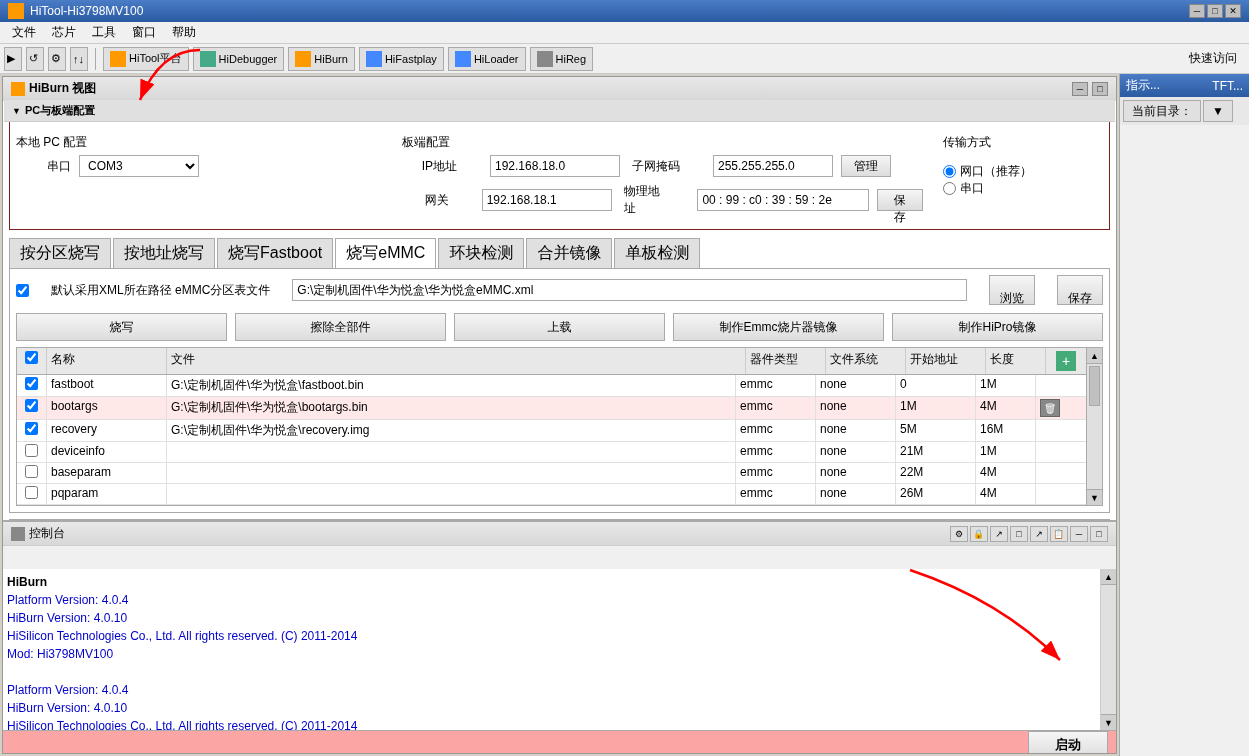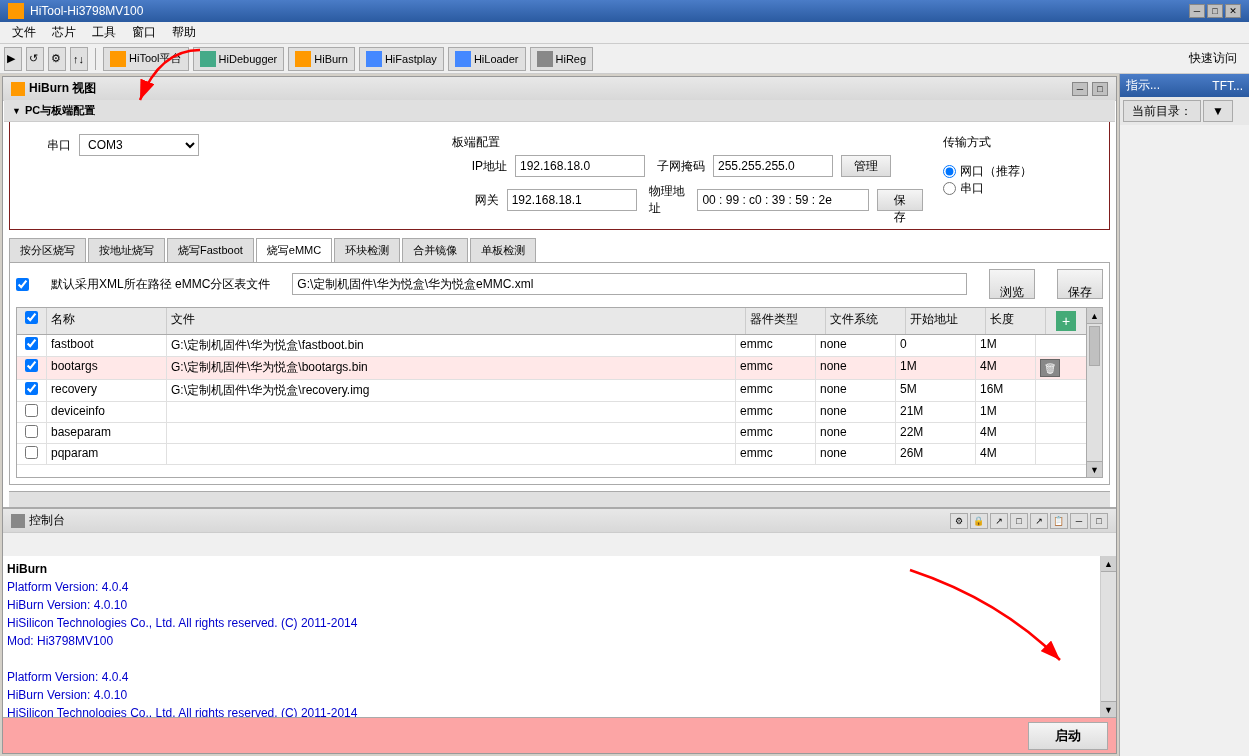--- a/index.html
+++ b/index.html
@@ -20,28 +20,28 @@
     .toolbar-separator { width: 1px; height: 22px; background: #aaa; margin: 0 3px; }
     .hiburn-title { background: linear-gradient(to bottom, #e8e8e8, #d8d8d8); padding: 3px 8px; border-bottom: 1px solid #ccc; font-size: 12px; font-weight: bold; display: flex; align-items: center; gap: 4px; }
     
     
     .section { border: 1px solid #7f1d1d; margin: 6px; padding: 6px; }
     .section-title { background: #e0e0e0; margin: -6px -6px 6px -6px; padding: 3px 8px; font-size: 11px; font-weight: bold; border-bottom: 1px solid #ccc; display: flex; align-items: center; gap: 4px; }
     .section-title::before { content: "▼"; font-size: 9px; }
     
     .config-row { display: flex; align-items: center; gap: 8px; margin-bottom: 6px; }
     .config-label { width: 55px; text-align: right; font-size: 12px; }
-    .config-input { height: 22px; border: 1px solid #aaa; padding: 2px 4px; font-size: 12px; }
+    .config-input { height: 22px; border: 1px solid #aaa; padding: 2px 4px; font-size: 12px; margin-left: 25px; }
     .config-select { height: 22px; border: 1px solid #aaa; padding: 2px 4px; font-size: 12px; width: 120px; background: white; }
     .config-btn { height: 22px; padding: 2px 10px; background: linear-gradient(to bottom, #f5f5f5, #ddd); border: 1px solid #aaa; cursor: pointer; font-size: 12px; }
     .radio-item { display: flex; align-items: center; gap: 4px; font-size: 12px; }
     
     
     .tab-bar { display: flex; padding: 4px 6px 0 6px; gap: 2px; }
-    .tab { padding: 4px 10px; background: #e0e0e0; border: 1px solid #aaa; border-bottom: none; cursor: pointer; font-size: 11px; }
+    .tab { padding: 4px 10px; background: #e0e0e0; border: 1px solid #aaa; border-bottom: none; cursor: pointer; font-size: 16px; }
     .tab.active { background: white; border-bottom: 1px solid white; margin-bottom: -1px; }
     
     .tab-content { border: 1px solid #aaa; margin: 0 6px 6px 6px; padding: 6px; background: white; flex: 1; display: flex; flex-direction: column; }
     
     
     .xml-row { display: flex; align-items: center; gap: 22px; margin-bottom: 8px; }
     .xml-path { flex: 1; height: 22px; border: 1px solid #aaa; padding: 2px 4px; font-size: 12px; }
     .xml-btn { height: 22px; padding: 14px 10px; background: linear-gradient(to bottom, #f5f5f5, #ddd); border: 1px solid #aaa; cursor: pointer; font-size: 12px; }
     
     
@@ -171,20 +171,21 @@
         <button style="width:16px;height:14px;background:#c0c0c0;border:1px solid #888;font-size:9px;">□</button>
       </div>
 
       <div class="section" style="margin:4px 6px; padding:0;">
         <div class="section-title">
           <span>PC与板端配置</span>
         </div>
         <div class="pc-config-layout">
 
           <div class="pc-config-left">
+            <div style="font-size:12px;margin-bottom:4px;">本地 PC 配置</div>
             <div class="config-row">
               <span class="config-label">串口</span>
               <select class="config-select">
                 <option>COM3</option>
               </select>
             </div>
           </div>
 
           <div class="pc-config-middle">
             <div style="font-size:12px;margin-bottom:4px;">板端配置</div>
@@ -231,20 +232,27 @@
       <div class="tab-content">
 
         <div class="xml-row">
           <input type="checkbox" checked="" style="">
           <span>默认采用XML所在路径  eMMC分区表文件</span>
           <input type="text" class="xml-path" value="G:\定制机固件\华为悦盒\华为悦盒eMMC.xml" style="">
           <button class="xml-btn">浏览</button>
           <button class="xml-btn">保存</button>
         </div>
 
+        <div class="action-row">
+          <button class="action-btn">烧写</button>
+          <button class="action-btn">擦除全部件</button>
+          <button class="action-btn">上载</button>
+          <button class="action-btn">制作Emmc烧片器镜像</button>
+          <button class="action-btn">制作HiPro镜像</button>
+        </div>
 
         <div class="table-wrapper" style="flex:1;border:1px solid #aaa;overflow:hidden;">
           <div class="table-main">
 
             <div style="display:grid;grid-template-columns:30px 120px 1fr 80px 80px 80px 60px 40px;background:#e8e8e8;border-bottom:1px solid #aaa;">
               <div class="th td-center">
                 <input type="checkbox" checked="" style="width: 13px; height: 13px;">
               </div>
               <div class="th">名称</div>
               <div class="th">文件</div>

